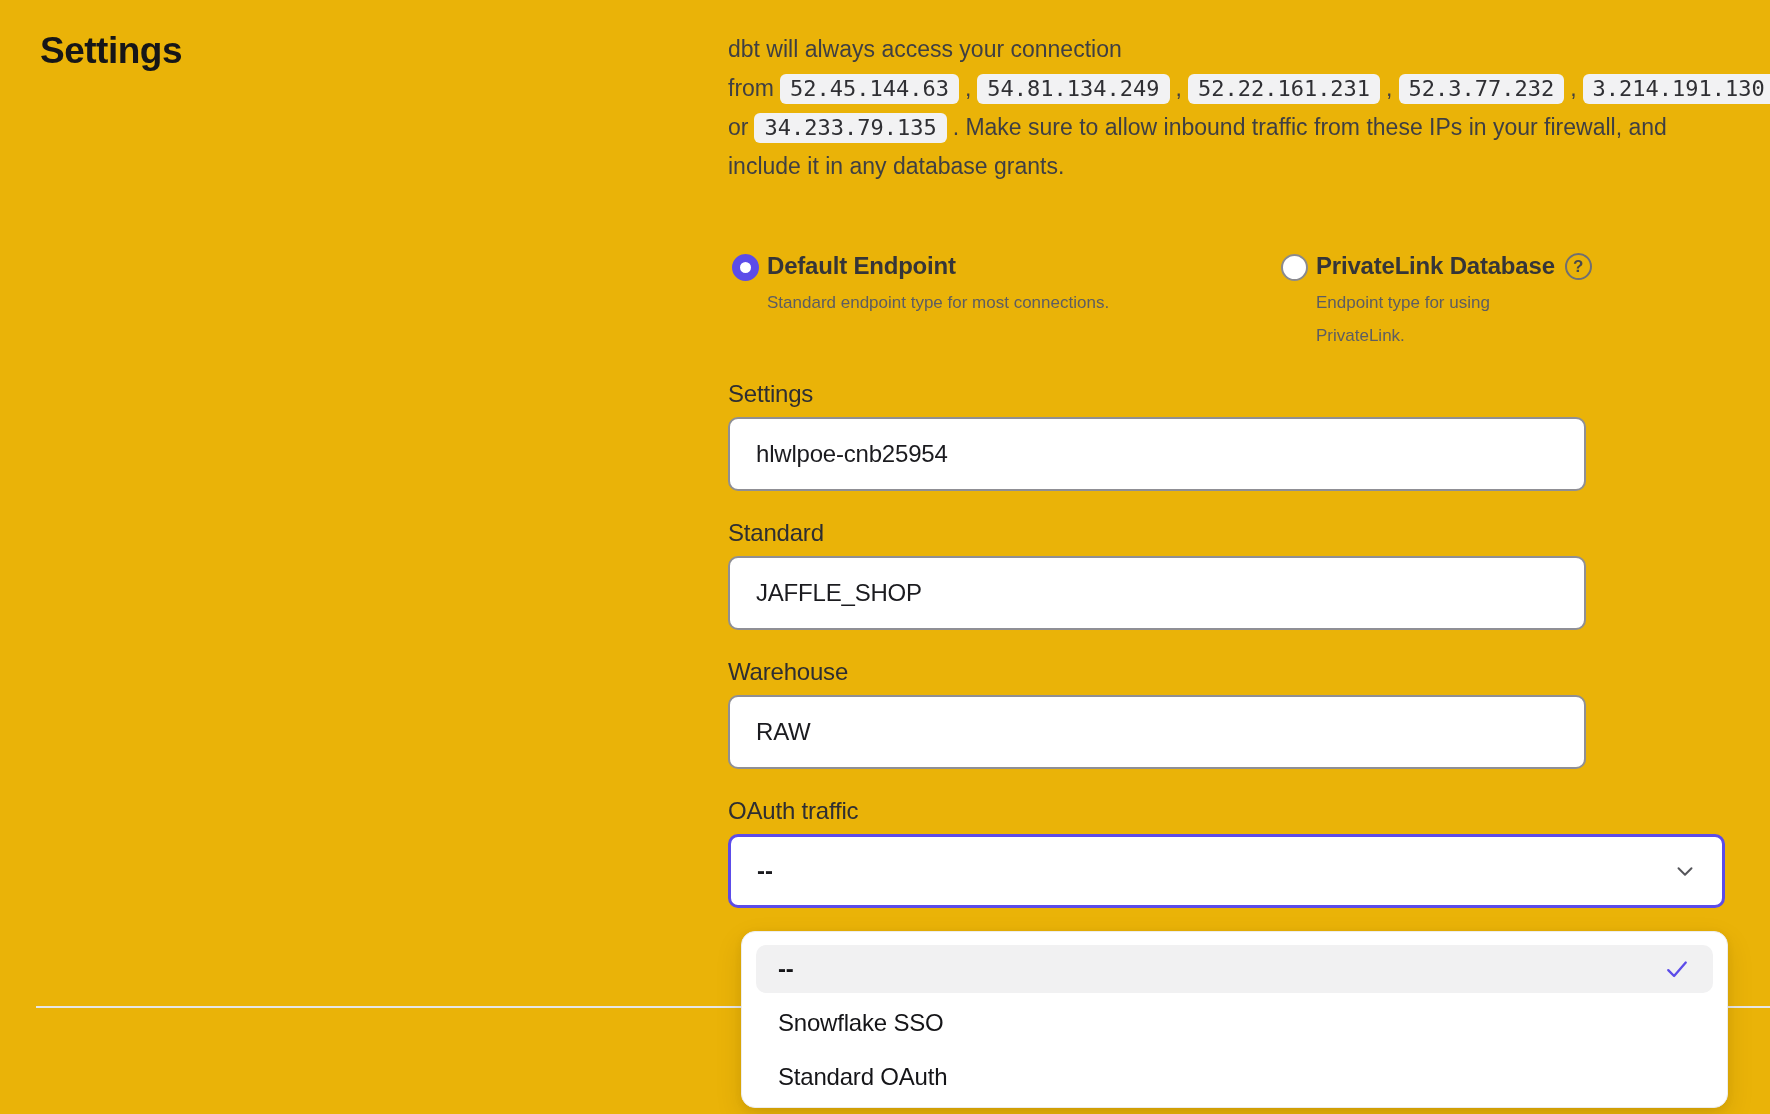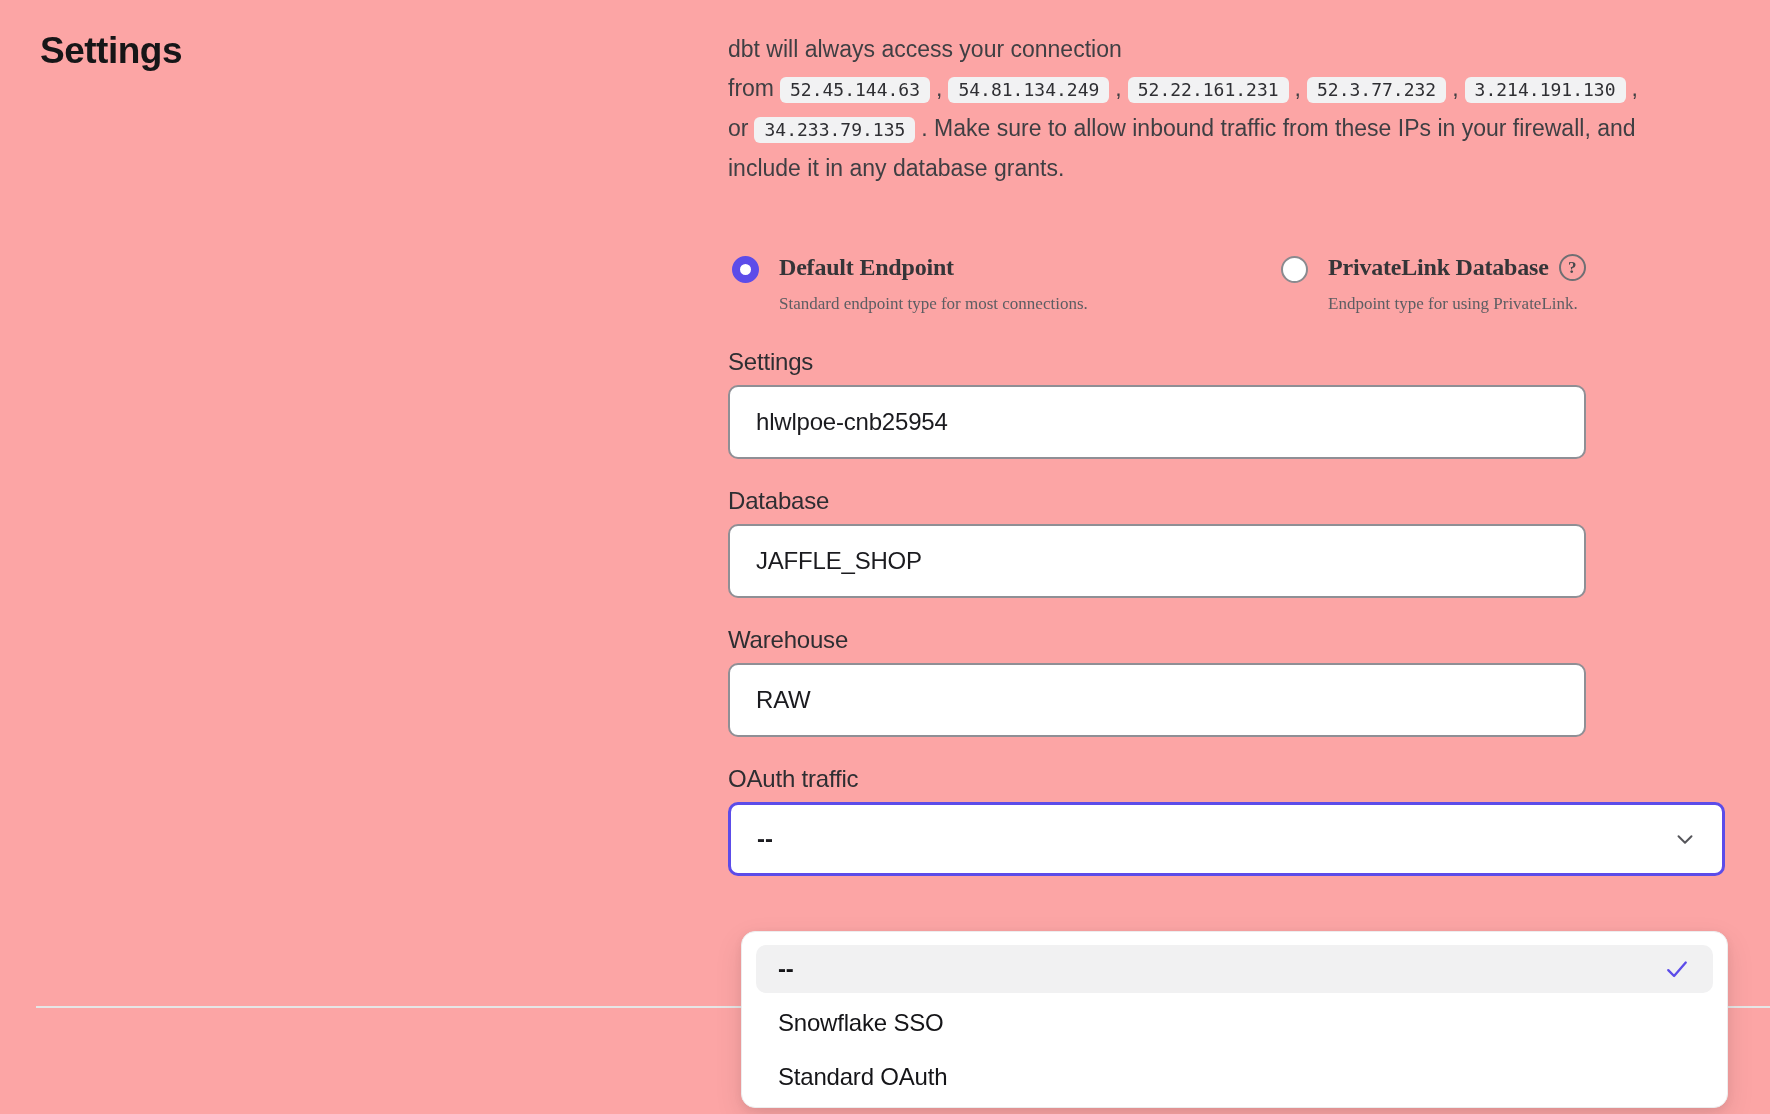--- a/index.html
+++ b/index.html
@@ -8,41 +8,41 @@
     --divider:#e6e6e6;
     --code-bg:#f2f2f3;
     --option-selected-bg:#f1f1f2;
     --text-dark:#1d1d20;
     --text-body:#3f3f43;
     --text-muted:#5d5d62;
   }
   *{margin:0;padding:0;box-sizing:border-box;}
   html,body{width:1770px;height:1114px;overflow:hidden;background:#ffffff;
     font-family:"Liberation Sans", sans-serif;color:var(--text-dark);}
-  .page{position:relative;width:1770px;height:1114px;background:#fca5a5;}
+  .page{position:relative;width:1770px;height:1114px;background:#eab308;}
 
   .page-title{position:absolute;left:40px;top:30px;font-size:37px;font-weight:700;
     letter-spacing:-0.5px;color:#161618;}
 
   .divider{position:absolute;left:36px;top:1006px;width:1734px;height:2px;
     background:var(--divider);z-index:1;}
 
   .main{position:absolute;left:728px;top:0;width:997px;z-index:2;}
 
   .intro{padding-top:30px;width:965px;font-size:23px;line-height:39px;color:var(--text-body);}
-  .intro .ip-pill{font-family:"DejaVu Sans Mono", monospace;font-size:18px;color:#2f2f33;
+  .intro .ip-pill{font-family:"DejaVu Sans Mono", monospace;font-size:22px;color:#2f2f33;
     background:var(--code-bg);border-radius:6px;padding:2px 10px 3px;margin:16px 6px;white-space:nowrap;}
 
   .endpoint-row{display:flex;margin-top:66px;margin-left:4px;}
   .endpoint-option{display:flex;align-items:flex-start;}
   .endpoint-option.first{width:549px;flex:0 0 549px;}
   .radio{flex:0 0 27px;width:27px;height:27px;border-radius:50%;margin-top:2px;
     border:2px solid #8a8a8f;background:#fff;}
   .endpoint-option.selected .radio{border:8px solid var(--accent);}
-  .endpoint-texts{margin-left:20px;font-family:Liberation Serif, serif;}
+  .endpoint-texts{margin-left:8px;}
   .endpoint-label-row{display:flex;align-items:center;gap:10px;}
   .endpoint-label{font-size:24px;font-weight:700;color:#353538;letter-spacing:-0.2px;}
   .help-icon{display:inline-flex;align-items:center;justify-content:center;width:27px;height:27px;
     border:2px solid #6f6f73;border-radius:50%;font-size:17px;font-weight:600;color:#49494d;
     line-height:1;}
   .endpoint-desc{margin-top:6px;font-size:17px;line-height:33px;color:var(--text-muted);}
   .endpoint-option.first .endpoint-desc{max-width:345px;}
   .endpoint-option.second .endpoint-desc{max-width:255px;}
 
   .field{margin-top:28px;}
@@ -107,21 +107,21 @@
       </div>
 
     </div>
 
     <div class="field">
       <div class="field-label">Settings</div>
       <input class="text-input" type="text" value="hlwlpoe-cnb25954" style="">
     </div>
 
     <div class="field">
-      <div class="field-label">Database</div>
+      <div class="field-label">Standard</div>
       <input class="text-input" type="text" value="JAFFLE_SHOP" style="">
     </div>
 
     <div class="field">
       <div class="field-label">Warehouse</div>
       <input class="text-input" type="text" value="RAW" style="">
     </div>
 
     <div class="field">
       <div class="field-label">OAuth traffic</div>

